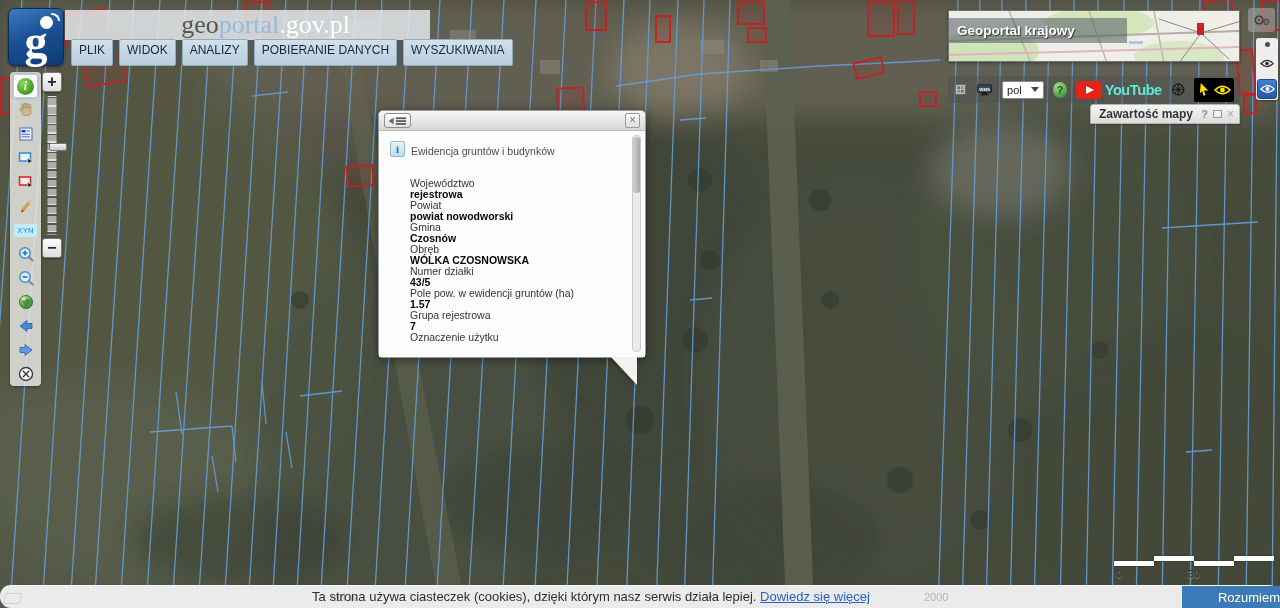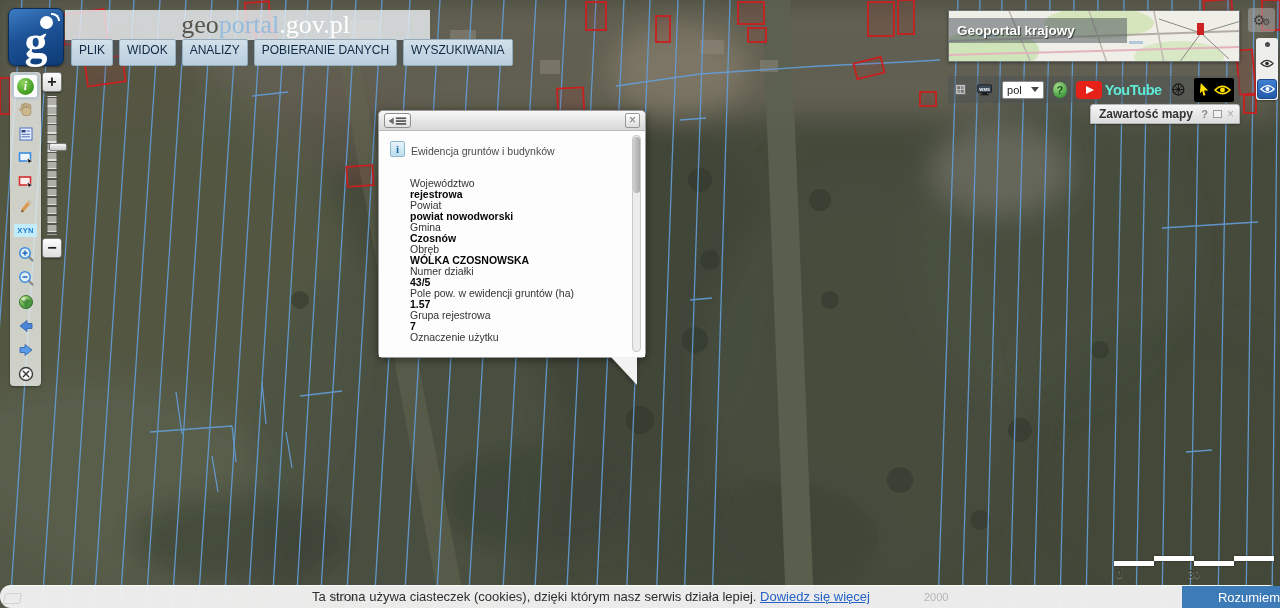--- a/index.html
+++ b/index.html
@@ -36,21 +36,21 @@
   #left-toolbar{position:absolute;left:10px;top:72px;width:31px;height:314px;
         background:rgba(242,243,240,.78);border-radius:4px;box-shadow:0 1px 3px rgba(0,0,0,.35);
         display:flex;flex-direction:column;align-items:center;padding-top:2px;}
   .tool-btn{width:25px;height:24px;display:flex;align-items:center;justify-content:center;flex:0 0 24px;}
   .tool-btn.active{background:rgba(255,255,255,.95);border:1px solid #b9cbd9;border-radius:3px;
         box-shadow:0 0 3px rgba(90,140,190,.6);}
   .ico-info{width:17px;height:17px;border-radius:50%;
         background:radial-gradient(circle at 35% 28%,#90d65f,#3e9b20 70%);
         color:#fff;font-family:"Liberation Serif",serif;font-style:italic;font-weight:bold;
         font-size:12px;line-height:17px;text-align:center;}
-  .xyn{background:#c2ecf9;color:#1f7fd0;font-size:7.5px;font-weight:bold;padding:2px 3px;
+  .xyn{background:#c2ecf9;color:#1f7fd0;font-size:7.5px;font-weight:normal;padding:2px 3px;
         letter-spacing:.3px;border-radius:1px;}
 
   
   #zoom-slider{position:absolute;left:42px;top:72px;width:22px;}
   .zs-btn{width:20px;height:20px;background:linear-gradient(#fdfdfd,#dcdcdc);border:1px solid #7a7a7a;
         border-radius:3px;color:#222;font-size:16px;font-weight:bold;text-align:center;line-height:17px;
         box-shadow:0 1px 2px rgba(0,0,0,.4);}
   #zs-track{position:absolute;left:5px;top:23px;width:10px;height:140px;
         background:repeating-linear-gradient(to bottom,rgba(250,250,250,.85) 0 1.5px,rgba(90,90,90,.55) 1.5px 2.5px,rgba(250,250,250,.55) 2.5px 9px);
         border:1px solid rgba(60,60,60,.4);}

